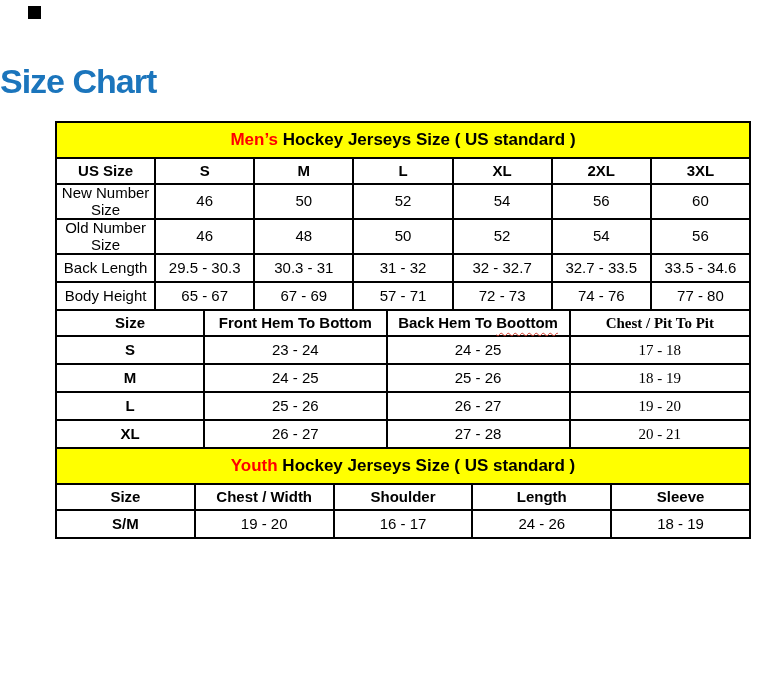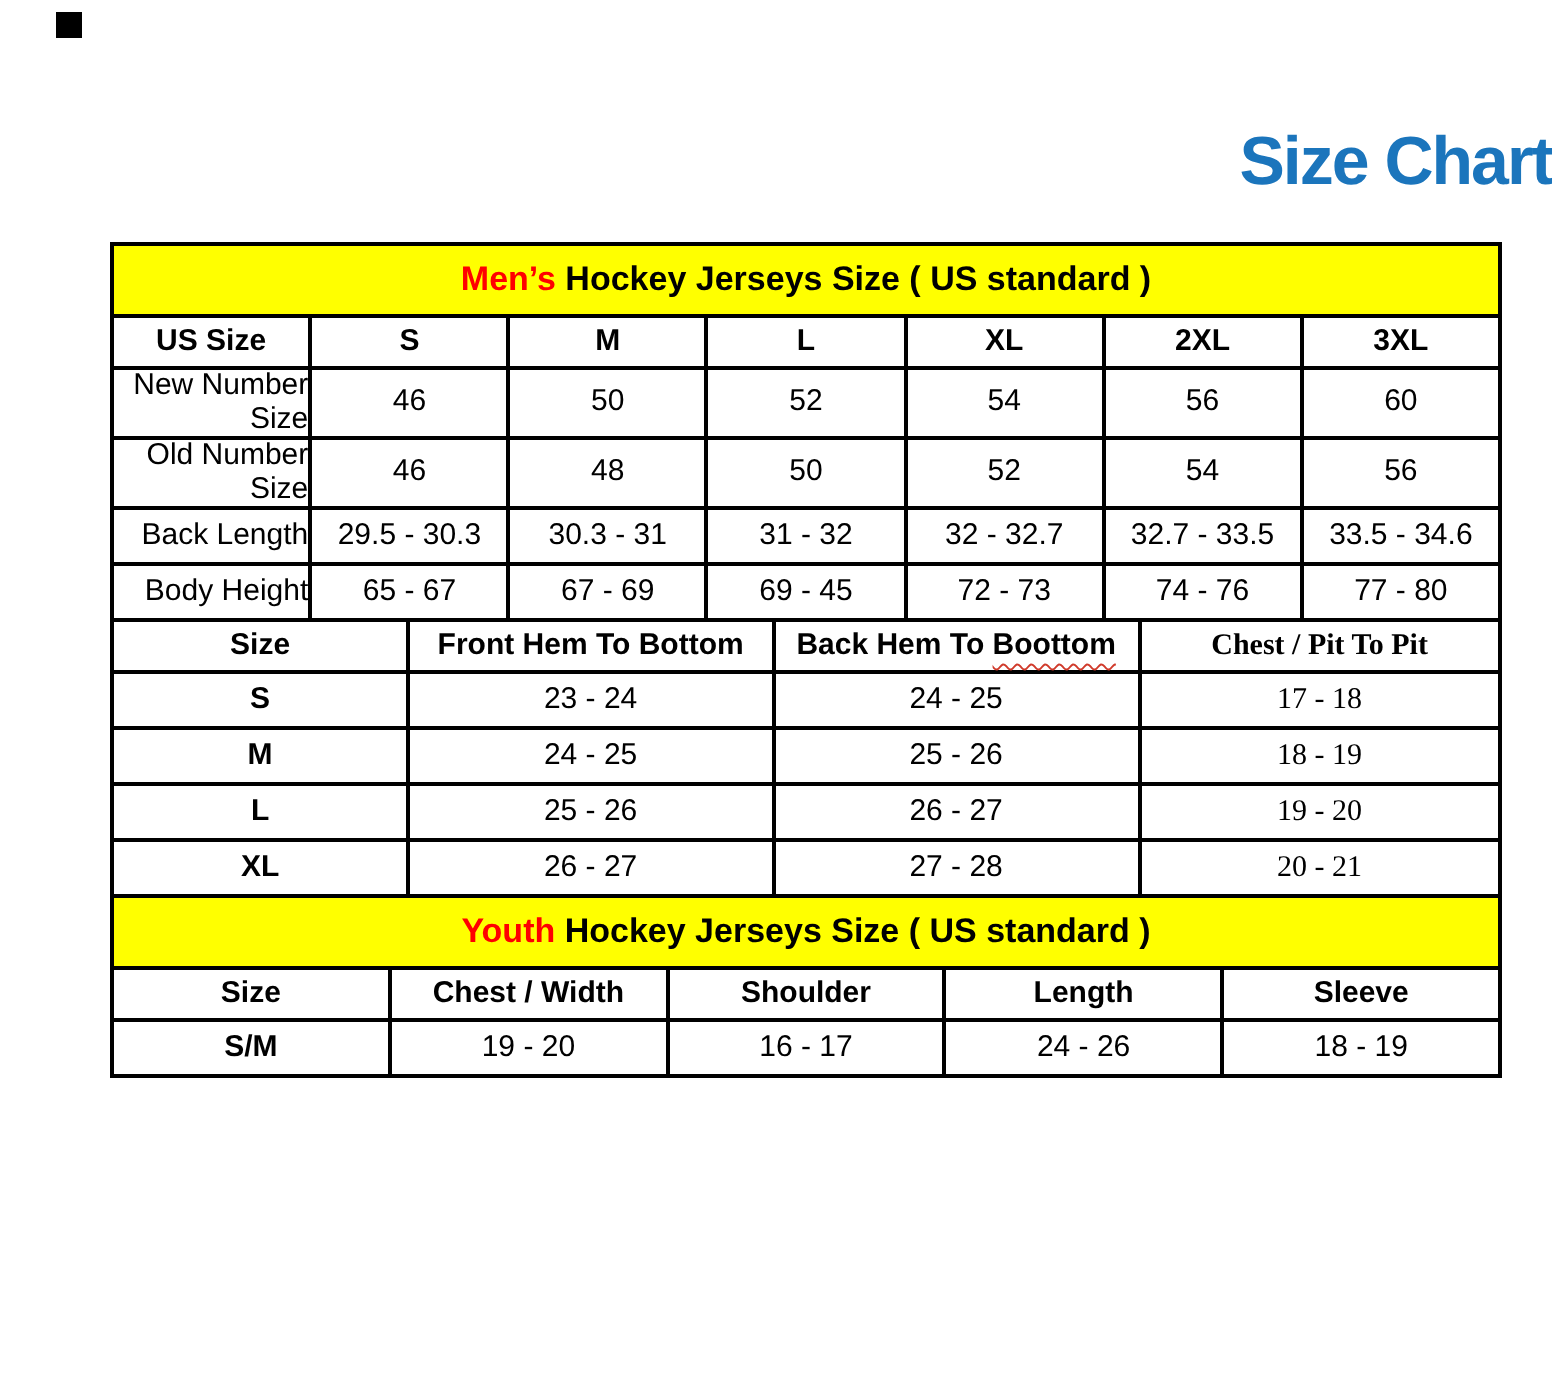--- a/index.html
+++ b/index.html
@@ -12,21 +12,21 @@
   .page { position: relative; width: 776px; height: 692px; }
 
   .corner-square {
     position: absolute; left: 28px; top: 6px;
     width: 13px; height: 13px; background: #000;
   }
 
   h1.page-title {
     position: absolute; top: 62px; left: 0;
     width: 100%; margin: 0;
-    text-align: right;
+    text-align: left;
     font-size: 34px; font-weight: bold;
     letter-spacing: -1px;
     color: var(--c-title, #1B75BC);
   }
 
   .tables-wrap {
     position: absolute; left: 38px; top: 121px; width: 696px; padding-left: 17px;
   }
 
   table.tbl {
@@ -51,21 +51,21 @@
     background: var(--c-bg, #ffff00);
     height: 34px;
     font-size: 17px;
     font-weight: bold;
   }
   tr.section-row .accent { color: var(--c-accent, #ff0000); }
 
   tr.col-head th { font-weight: bold; height: 24px; }
 
   td { font-weight: normal; }
-  .t0 td.row-label { font-weight: normal; text-align: right; }
+  .t0 td.row-label { font-weight: normal; }
   .t1 td.row-label, .t2 td.row-label { font-weight: bold; }
 
   .squiggle {
     text-decoration: underline wavy #d03a2b;
     text-decoration-thickness: 1px;
     text-underline-offset: 4px;
     text-decoration-skip-ink: none;
   }
 
   
@@ -129,21 +129,21 @@
             <td class="c2">30.3 - 31</td>
             <td class="c3">31 - 32</td>
             <td class="c4">32 - 32.7</td>
             <td class="c5">32.7 - 33.5</td>
             <td class="c6">33.5 - 34.6</td>
           </tr>
           <tr>
             <td class="row-label c0">Body Height</td>
             <td class="c1">65 - 67</td>
             <td class="c2">67 - 69</td>
-            <td class="c3">69 - 45</td>
+            <td class="c3">57 - 71</td>
             <td class="c4">72 - 73</td>
             <td class="c5">74 - 76</td>
             <td class="c6">77 - 80</td>
           </tr>
         </tbody>
       </table>
       <table class="tbl t1">
         <tbody>
           <tr class="col-head">
             <th class="c0">Size</th>

